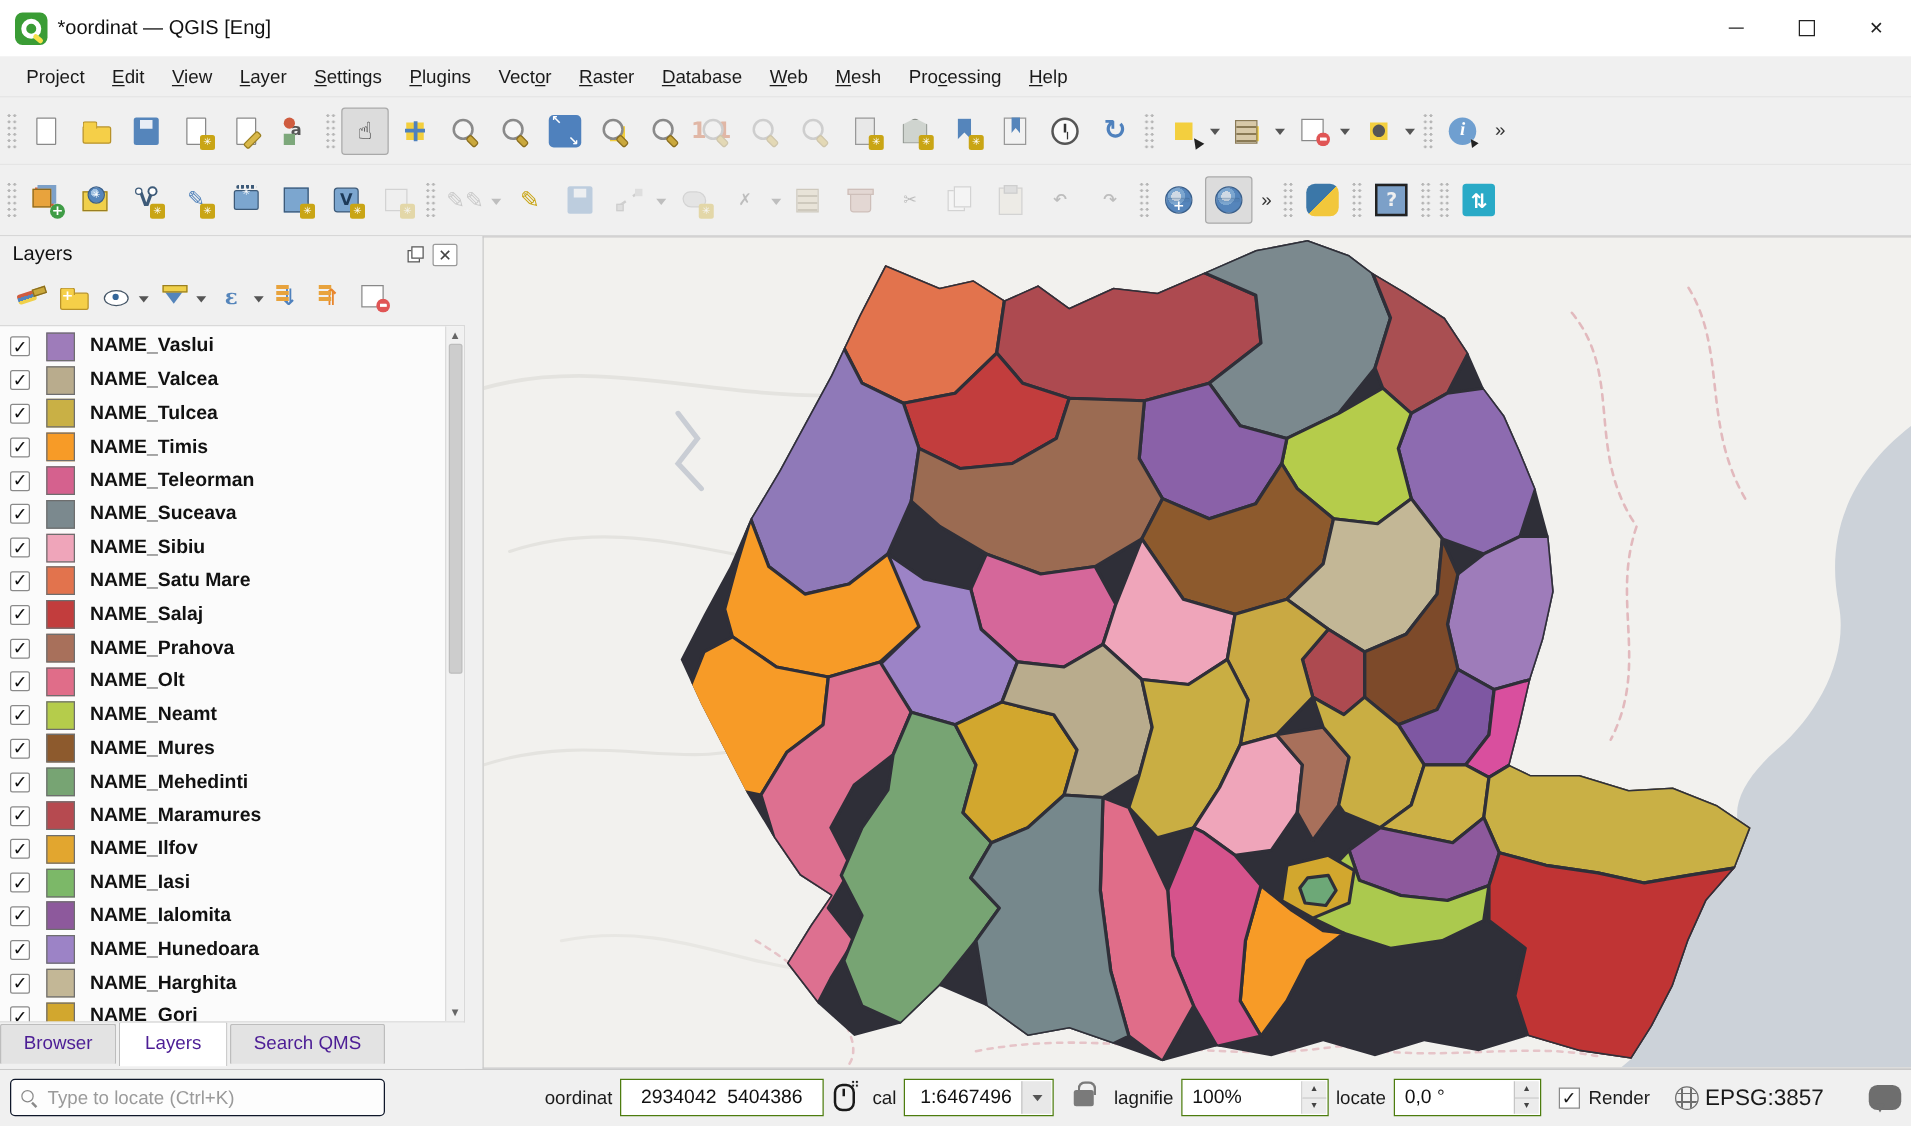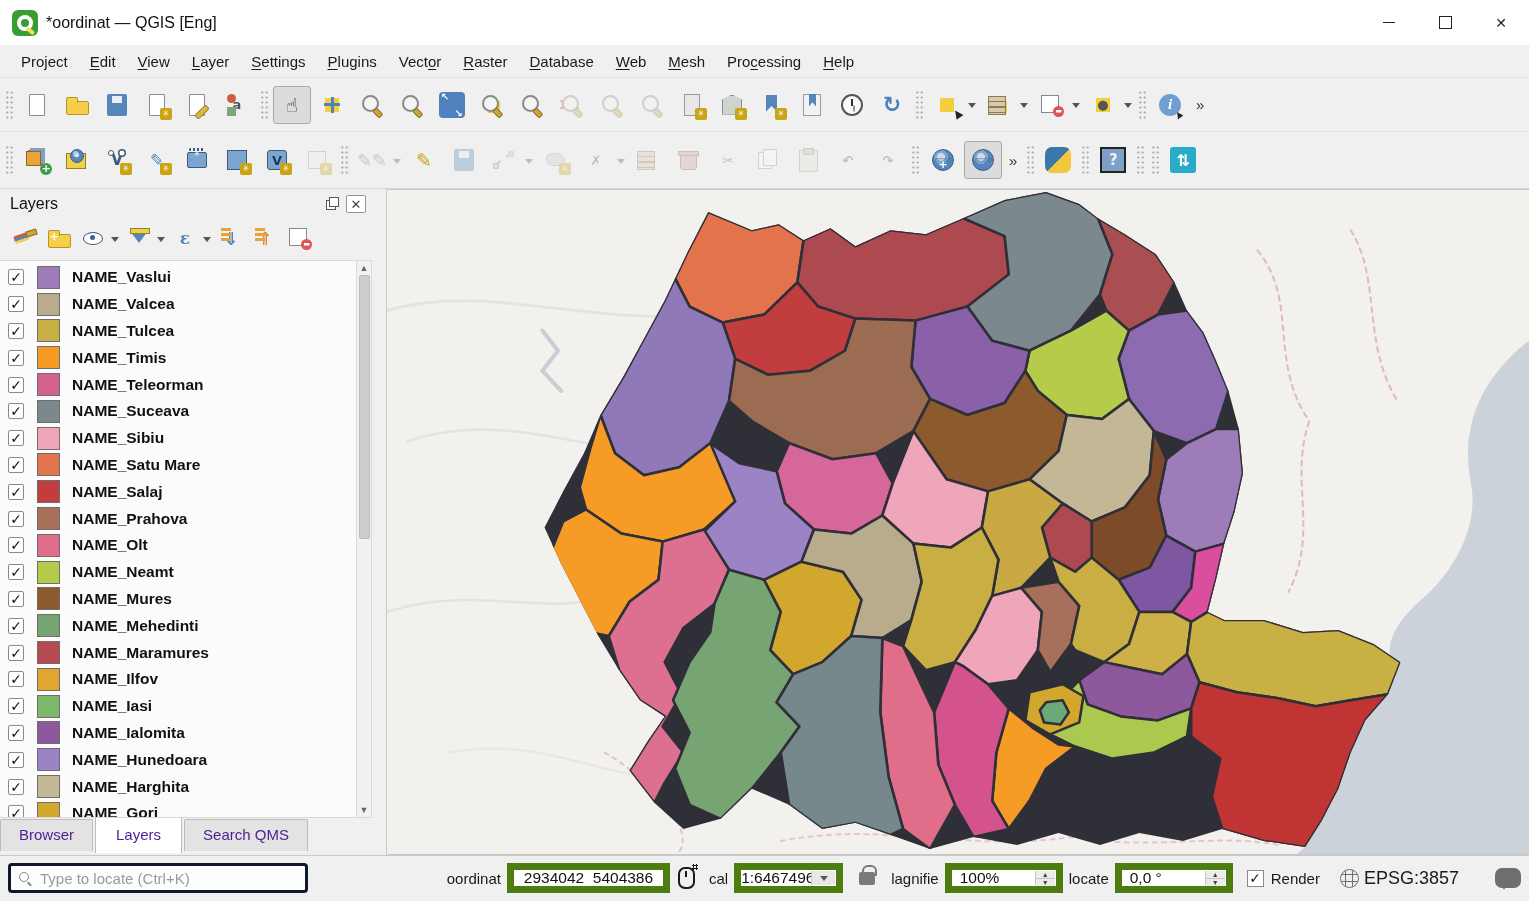--- a/index.html
+++ b/index.html
@@ -66,21 +66,21 @@
   .k-style::after { left:3px; bottom:2px; width:9px; height:9px; background:#7da87b; }
   .k-hand { font-size:19px; color:#222; font-weight:normal; }
   .k-ysq { background:linear-gradient(#f3cf3e,#f3cf3e) 50% 50%/14px 14px no-repeat; }
   .k-ysq2 { background:linear-gradient(#f3cf3e,#f3cf3e) 65% 65%/12px 12px no-repeat; }
   .k-cross::before { left:5px; top:11.5px; width:16px; height:3px; background:#4f81bd; }
   .k-cross::after { left:11.5px; top:5px; width:3px; height:16px; background:#4f81bd; }
   .k-mag::before { left:3px; top:3px; width:13px; height:13px; border:2.5px solid #8a8a8a;
     border-radius:50%; background:#f5f5f5; }
   .k-mag::after { right:2px; bottom:2px; width:8px; height:3.5px; background:#caa83c;
     border:1px solid #8a6d1e; transform:rotate(45deg); border-radius:2px; }
-  .k-mag { color:#c2410c; font-size:12px; line-height:10px; text-indent:-6px; }
+  .k-mag { color:#c2410c; font-size:18px; line-height:10px; text-indent:-6px; }
   .k-bluesq { background:#4f81bd; border-radius:4px; color:#fff; }
   .k-bluesq::before { content:"\2196"; left:2px; top:-1px; font-size:10px; color:#fff; }
   .k-bluesq::after { content:"\2198"; right:2px; bottom:-1px; font-size:10px; color:#fff; }
   .k-clock::before { inset:2px; border:2px solid #555; border-radius:50%; background:#fafafa; }
   .k-clock::after { left:12px; top:7px; width:2px; height:7px; background:#333;
     box-shadow:2px 6px 0 -0.5px #333; }
   .k-refresh { color:#4f81bd; font-size:22px; font-weight:bold; }
   .k-cursor::after { content:"\25B2"; right:-1px; bottom:-2px; color:#222; font-size:11px;
     transform:rotate(-35deg); text-shadow:0 0 1px #fff; }
   .k-ident::before { inset:2px; border-radius:50%; background:#6f9fd0; }
@@ -192,32 +192,32 @@
   .dtab.active { background:#fff; padding:8px 20px 10px; margin-top:-2px; }
 
   .splitter { width:14px; background:#f0f0f0; }
   .map-wrap { flex:1; position:relative; background:#f2f1ee; border:1px solid #c9c9c9;
     border-right:none; overflow:hidden; }
   .map-wrap svg { position:absolute; inset:0; }
 
   
   .statusbar { height:45px; background:#f0f0f0; border-top:1px solid #c9c9c9; display:flex;
     align-items:center; padding:0 8px; font-size:15px; color:#1a1a1a; }
-  .locate { width:300px; height:30px; border:3px solid #0f172a; border-radius:4px; background:#fdfdfd;
+  .locate { width:300px; height:30px; border:1px solid #0f172a; border-radius:4px; background:#fdfdfd;
     display:flex; align-items:center; padding:0 8px; color:#9a9a9a; font-size:15px; }
   .mag-s { width:13px; height:13px; position:relative; margin-right:8px; flex:none; }
   .mag-s::before { content:""; position:absolute; left:0; top:0; width:8px; height:8px;
     border:1.7px solid #8a8a8a; border-radius:50%; }
   .mag-s::after { content:""; position:absolute; right:0; bottom:0; width:5px; height:1.7px;
     background:#8a8a8a; transform:rotate(45deg); }
   .sb-label { margin:0 6px; white-space:nowrap; overflow:hidden; }
-  .sb-box { height:30px; border:7px solid #4d7c0f; background:#fff; display:flex; align-items:center;
+  .sb-box { height:30px; border:1px solid #4d7c0f; background:#fff; display:flex; align-items:center;
     justify-content:center; font-size:15.5px; color:#111; white-space:pre; }
   .coord-box { width:163px; }
-  .scale-box { width:109px; justify-content:flex-start; padding-left:0; position:relative; }
+  .scale-box { width:120px; justify-content:flex-start; padding-left:12px; position:relative; }
   .combo-btn { position:absolute; right:1px; top:1px; bottom:1px; width:24px; background:#e8e8e8;
     border-left:1px solid #c5c5c5; display:flex; align-items:center; justify-content:center; }
   .combo-btn::before { content:""; width:0; height:0; border:4.5px solid transparent; border-top:5.5px solid #555; margin-top:5px; }
   .spin-box { width:118px; justify-content:flex-start; padding-left:8px; position:relative; }
   .spinners { position:absolute; right:1px; top:1px; bottom:1px; width:20px; display:flex;
     flex-direction:column; border-left:1px solid #c5c5c5; }
   .spinners i { flex:1; display:flex; align-items:center; justify-content:center; font-style:normal;
     font-size:7px; color:#444; background:#ececec; }
   .spinners i:first-child { border-bottom:1px solid #c5c5c5; }
   .mouse-ic { width:17px; height:22px; border:2px solid #1a1a1a; border-radius:7px; margin:0 8px; position:relative; }

